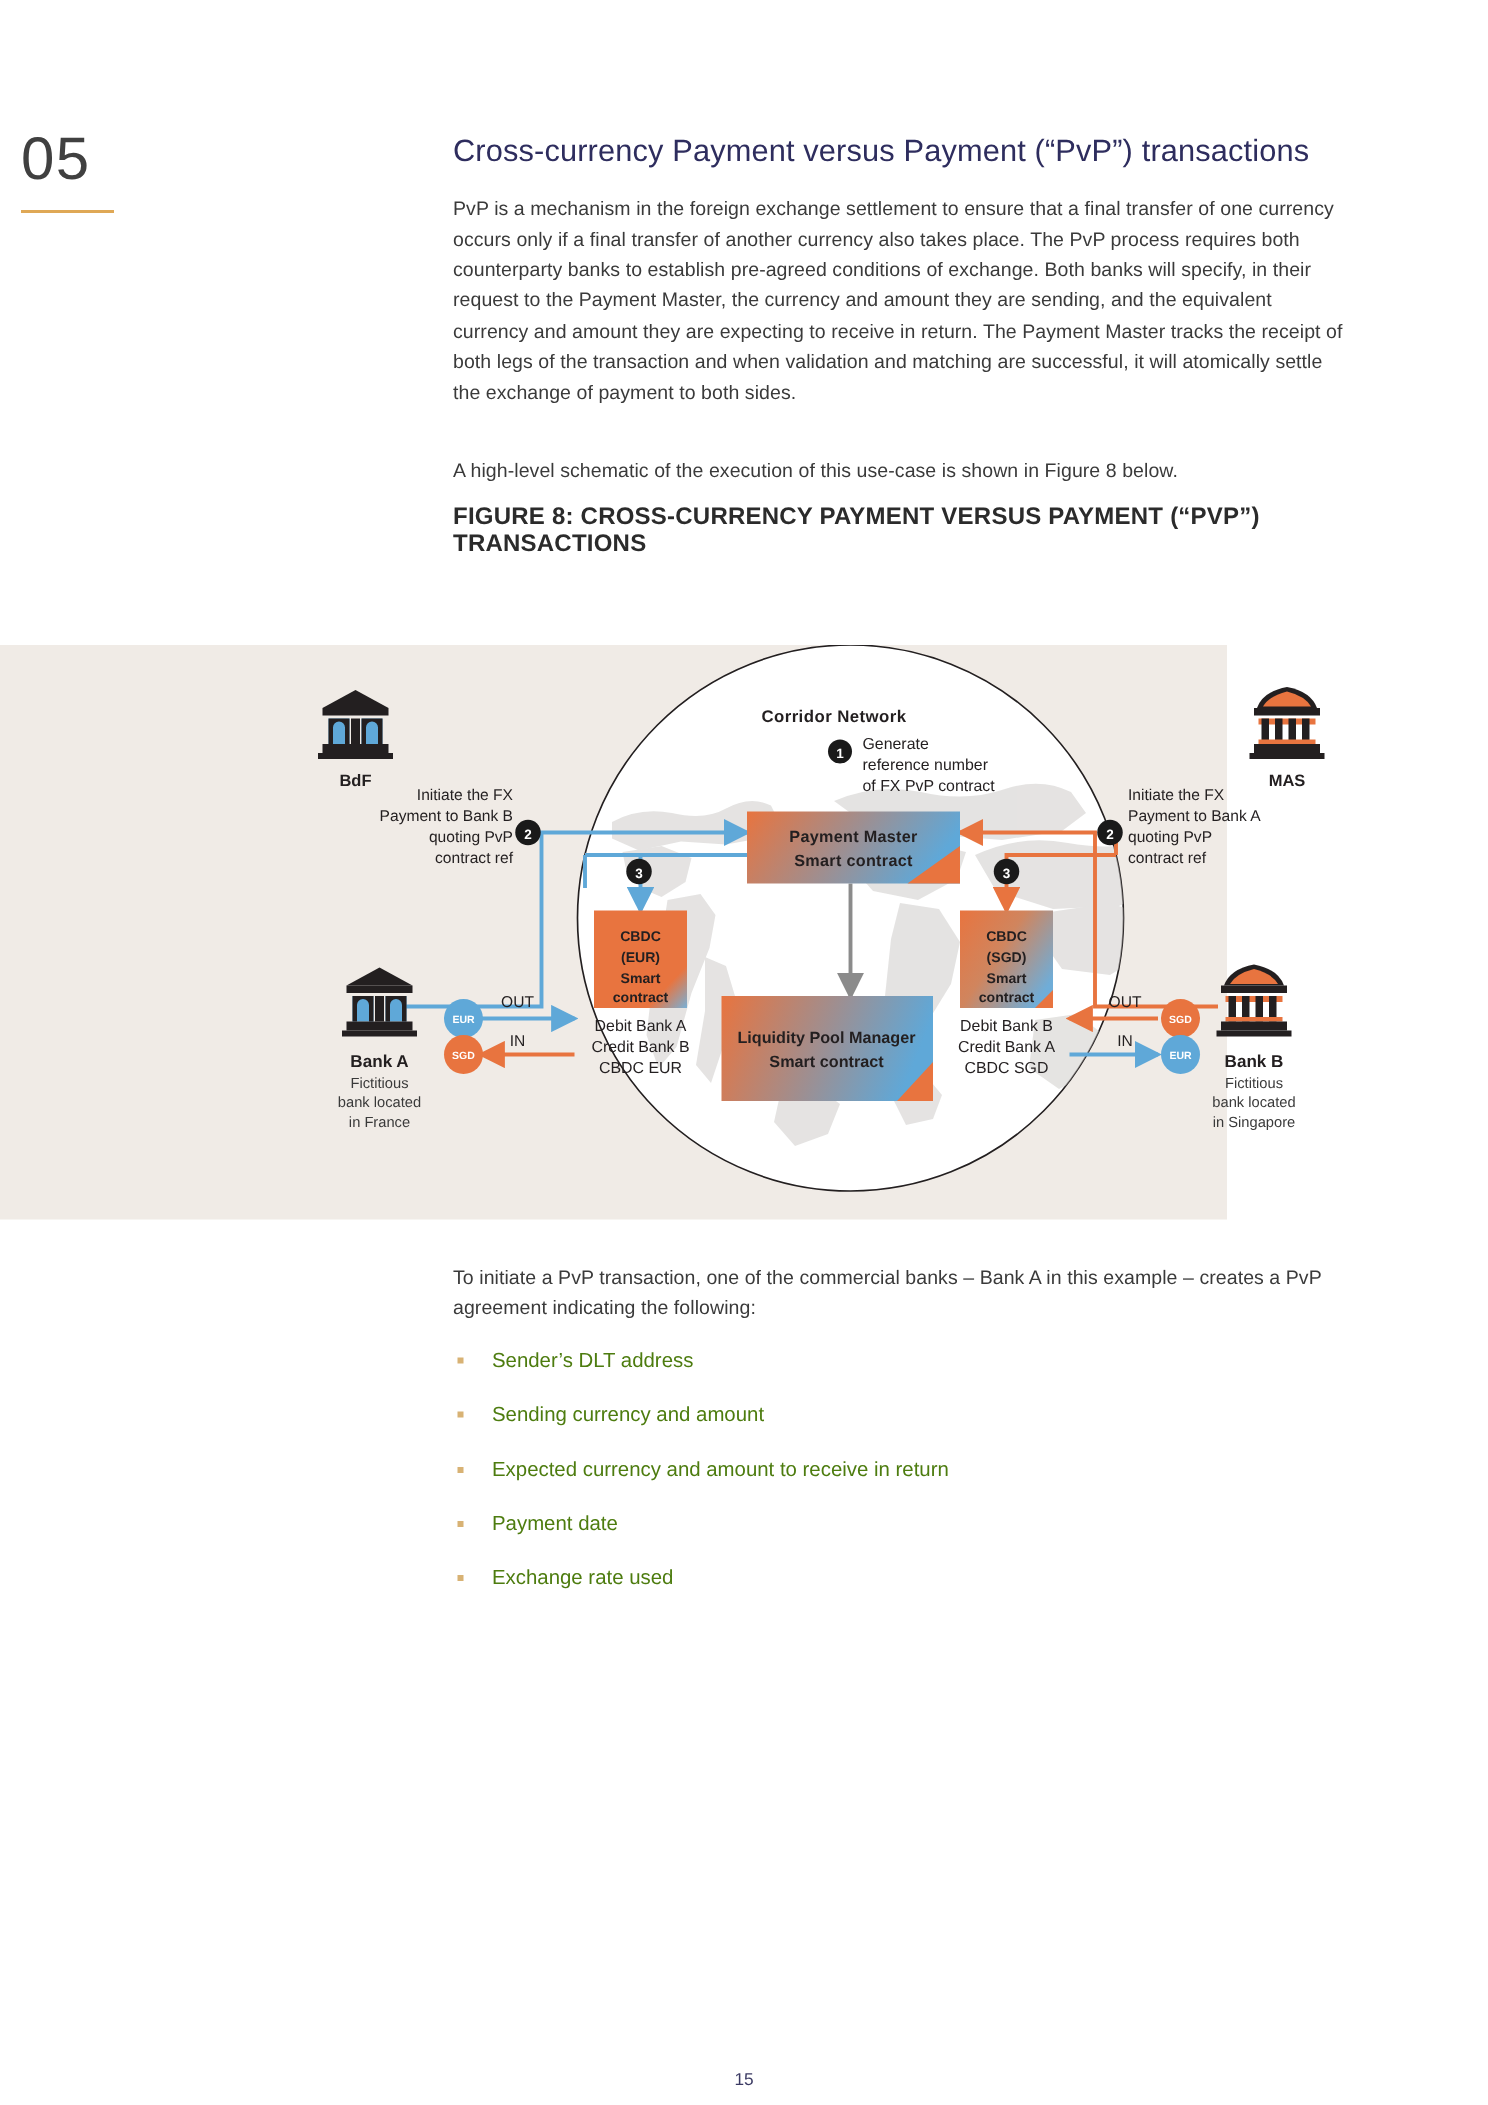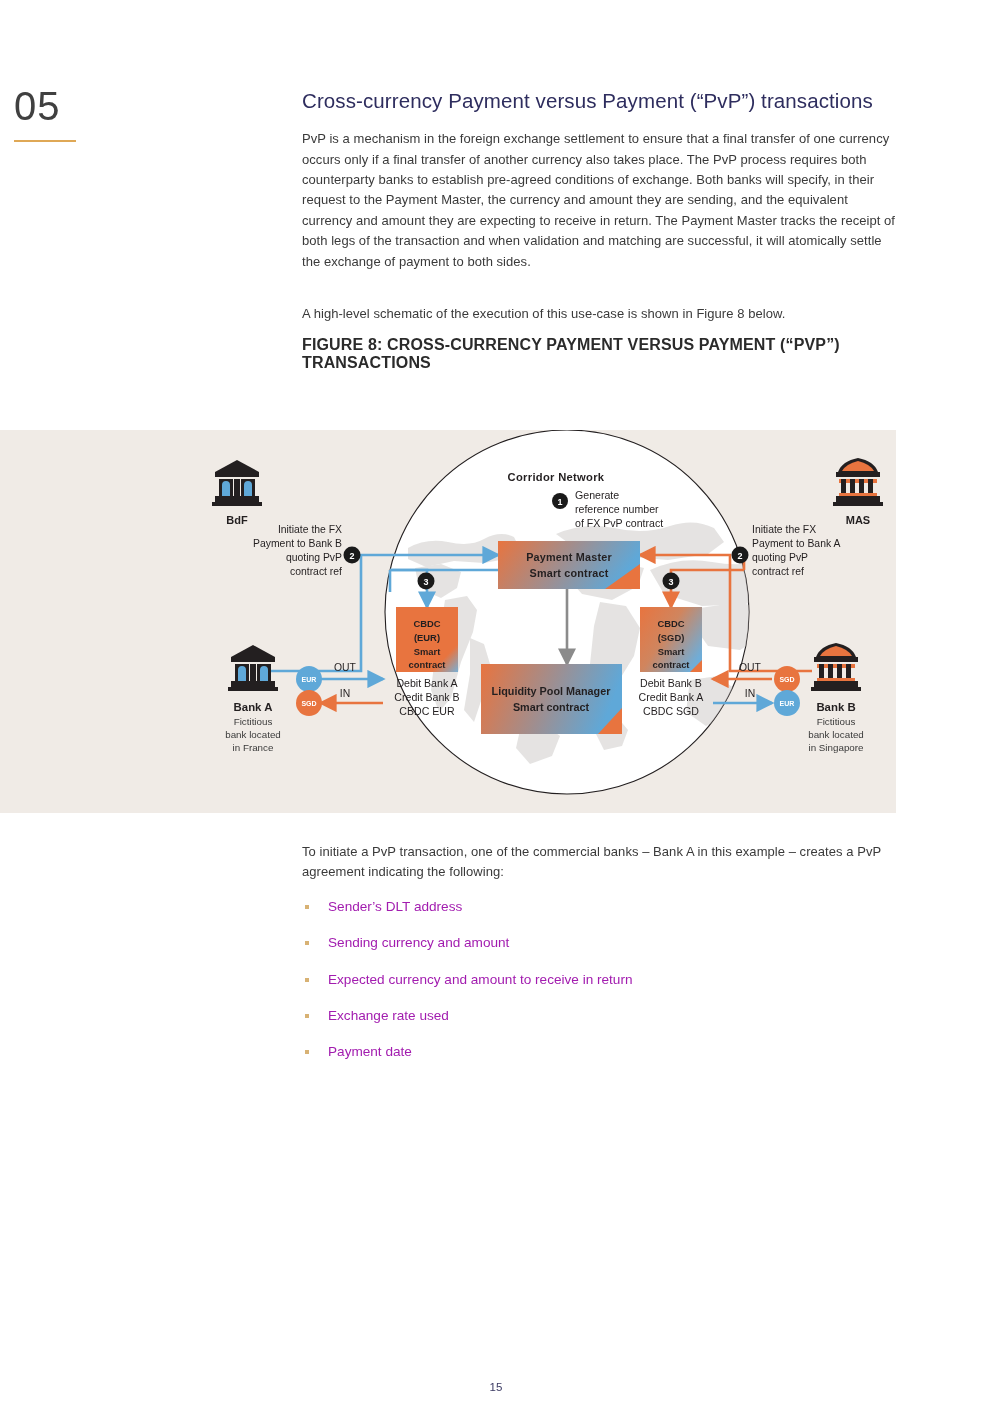--- a/index.html
+++ b/index.html
@@ -37,31 +37,31 @@
   p.body.tight { margin-top:32px; }
 
   .fig-caption {
     margin-top:12px;
     font-size:16px; font-weight:bold; color:#2b2b2b;
     letter-spacing:.15px;
   }
 
   
   .figure-panel {
-    position:absolute; left:0; top:430px; width:896px; height:383px;
+    position:absolute; left:0; top:430px; width:818px; height:383px;
     background:#f0ebe6;
   }
   .figure-panel svg { display:block; }
 
   
   .col-lower { position:absolute; left:302px; top:838px; width:600px; }
   ul.bullets { list-style:none; margin:14px 0 0 0; padding:0; }
   ul.bullets li {
     position:relative; padding-left:26px;
-    font-size:13.6px; line-height:1.5; color:#a21caf;
+    font-size:13.6px; line-height:1.5; color:#4d7c0f;
     margin-bottom:16px;
   }
   ul.bullets li::before {
     content:""; position:absolute; left:3px; top:8px;
     width:4px; height:4px; background:#d8b274;
   }
 
   .page-number {
     position:absolute; left:0; top:1381px; width:992px;
     text-align:center; font-size:11.5px; color:#3b3a63;
@@ -349,18 +349,18 @@
   <text x="750" y="267" font-family="Liberation Sans, sans-serif" font-size="10.4" fill="#231f20" text-anchor="middle">IN</text>
 </svg>
 </div>
 
 <div class="col-lower">
   <p class="body" style="margin-top:4px">To initiate a PvP transaction, one of the commercial banks – Bank A in this example – creates a PvP agreement indicating the following:</p>
   <ul class="bullets">
     <li>Sender’s DLT address</li>
     <li>Sending currency and amount</li>
     <li>Expected currency and amount to receive in return</li>
+    <li>Payment date</li>
     <li>Exchange rate used</li>
-    <li>Payment date</li>
   </ul>
 </div>
 
 <div class="page-number">15</div>
 
 </body></html>

